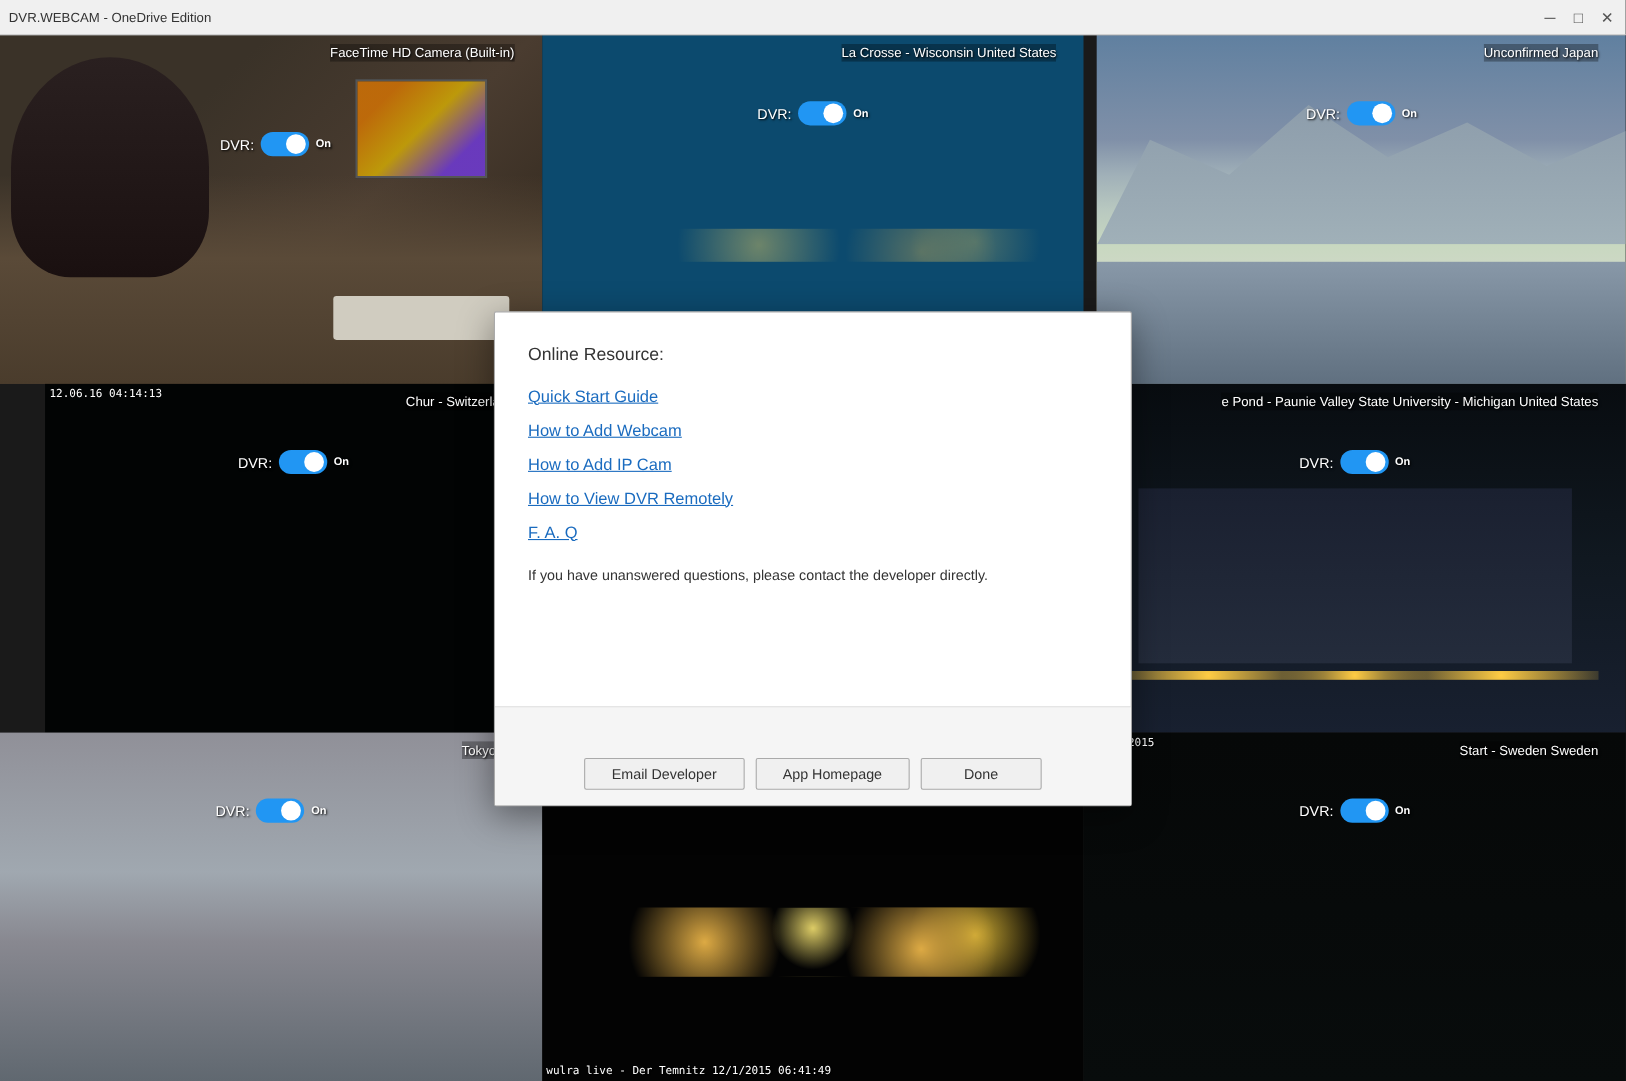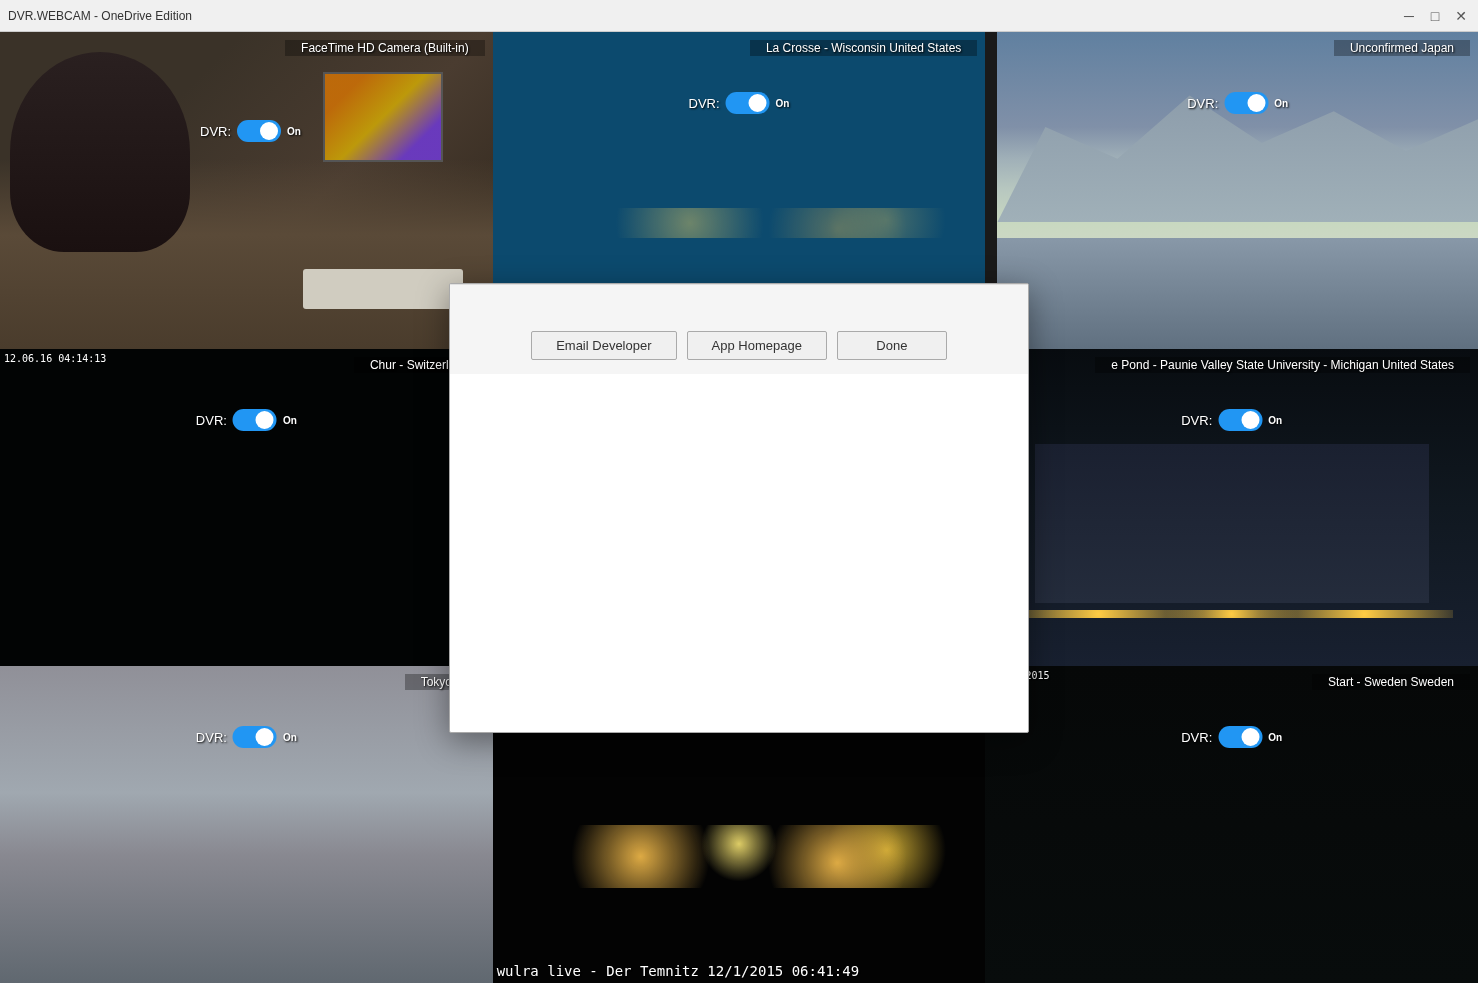--- a/index.html
+++ b/index.html
@@ -59,21 +59,21 @@
     .camera-cell {
       position: relative;
       overflow: hidden;
       background: #000;
     }
 
     
     .cam-1 { background: #2a2520; }
     .cam-2 { background: #0c4a6e; text-align: center; }
     .cam-3 { background: #1a2030; margin-left: 12px; }
-    .cam-4 { background: #030505; }
+    .cam-4 { background: #030505; margin-left: 41px; }
     .cam-5 { background: #080a08; }
     .cam-6 { background: #0a0808; }
     .cam-7 { background: #151820; }
     .cam-8 { background: #030303; }
     .cam-9 { background: #050808; }
 
     
     .cam-1 {
       background: linear-gradient(135deg, #3a3228 30%, #4a3c30 60%, #2a2218 100%);
     }
@@ -182,26 +182,26 @@
 
     
     .cam-9 {
       background: linear-gradient(180deg, #060808 0%, #080c0c 100%);
     }
 
     
     .cam-label {
       position: absolute;
       top: 8px;
-      right: 8px;
+      right: 25px;
       color: white;
       font-size: 12px;
       text-shadow: 1px 1px 2px #000;
       background: rgba(0,0,0,0.3);
-      padding: 1px 16px;
+      padding: 1px 0;
     }
 
     
     .dvr-control {
       position: absolute;
       top: 60px;
       left: 50%;
       transform: translateX(-50%);
       display: flex;
       align-items: center;
@@ -266,21 +266,21 @@
       font-size: 10px;
       text-shadow: 1px 1px 1px #000;
       font-family: monospace;
     }
 
     .cam-bottom-label {
       position: absolute;
       bottom: 4px;
       left: 4px;
       color: white;
-      font-size: 14px;
+      font-size: 10px;
       font-family: monospace;
       text-shadow: 1px 1px 1px #000;
     }
 
     
     .modal-overlay {
       position: absolute;
       top: 32px;
       left: 0; right: 0; bottom: 0;
       z-index: 100;
@@ -463,19 +463,30 @@
       <span class="dvr-label">DVR:</span>
       <div class="toggle-switch"></div>
       <span class="toggle-on-label">On</span>
     </div>
   </div>
 
 </div>
 
 <div class="modal-overlay">
   <div class="modal">
+    <div class="modal-body">
+      <div class="modal-section-title">Online Resource:</div>
+
+      <a class="modal-link">Quick Start Guide</a>
+      <a class="modal-link">How to Add Webcam</a>
+      <a class="modal-link">How to Add IP Cam</a>
+      <a class="modal-link">How to View DVR Remotely</a>
+      <a class="modal-link">F. A. Q</a>
+
+      <p class="modal-contact-text">If you have unanswered questions, please contact the developer directly.</p>
+    </div>
     <div class="modal-footer">
       <button class="modal-btn">Email Developer</button>
       <button class="modal-btn">App Homepage</button>
       <button class="modal-btn">Done</button>
     </div>
   </div>
 </div>
 
 </body></html>

